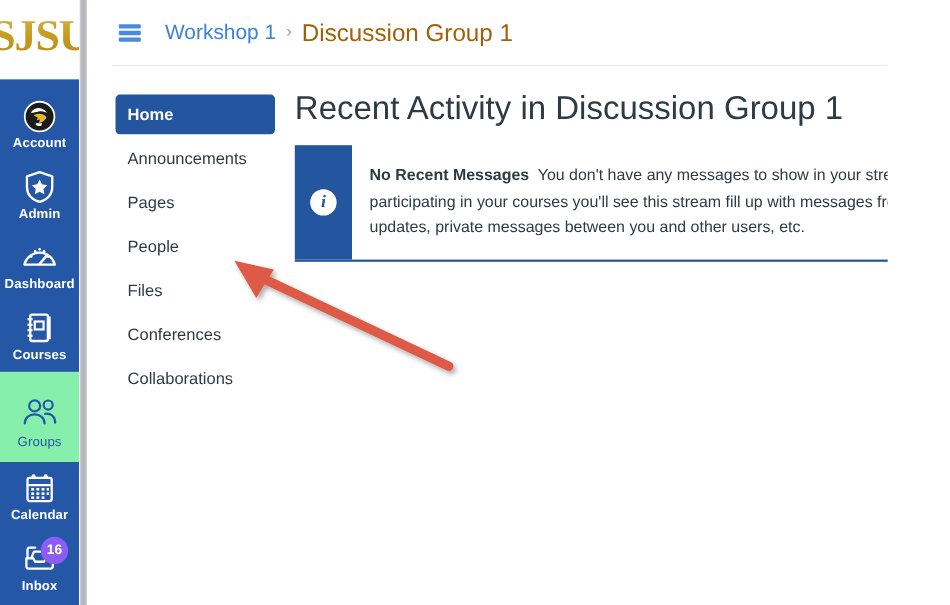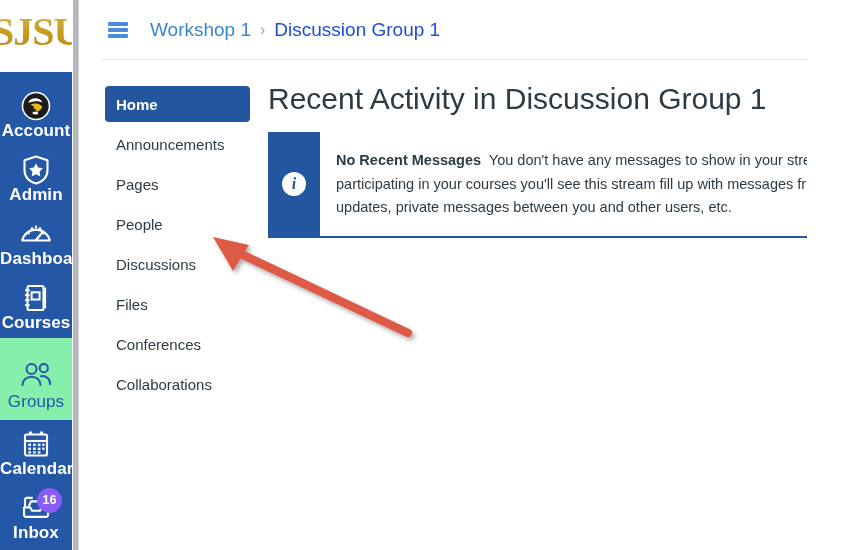--- a/index.html
+++ b/index.html
@@ -70,21 +70,21 @@
   }
   .gnav-item .gnav-icon {
     display: block;
     height: 30px;
     margin: 0 auto 3px;
     position: relative;
   }
   .gnav-item .gnav-icon svg { display: block; margin: 0 auto; }
   .gnav-label {
     display: block;
-    font-size: 17px;
+    font-size: 12px;
     font-weight: 700;
     line-height: 13px;
     letter-spacing: .1px;
   }
 
   .gnav-item.is-active {
     background: #86efac;
     color: #2557a7;
     padding-top: 24px;
     padding-bottom: 12px;
@@ -166,22 +166,22 @@
     text-decoration: none;
     cursor: pointer;
     font-weight: 400;
   }
   .crumb-sep {
     font-size: 16px;
     color: #9ba0a6;
     padding: 0 9px;
   }
   .crumb-current {
-    font-size: 19px;
-    color: #1d4ed8;
+    font-size: 22px;
+    color: #a16207;
   }
 
   
   #content-cols {
     display: flex;
     align-items: flex-start;
     padding-top: 26px;
   }
 
   
@@ -403,21 +403,20 @@
       <span class="crumb-current">Discussion Group 1</span>
     </div>
 
     <div id="content-cols">
 
       <nav id="course-nav">
         <a class="cnav-item is-active">Home</a>
         <a class="cnav-item">Announcements</a>
         <a class="cnav-item">Pages</a>
         <a class="cnav-item">People</a>
-        <a class="cnav-item">Discussions</a>
         <a class="cnav-item">Files</a>
         <a class="cnav-item">Conferences</a>
         <a class="cnav-item">Collaborations</a>
       </nav>
 
       <div id="content-main">
 
         <h1 id="activity-heading">Recent Activity in Discussion Group 1</h1>
 
         <div class="alert">

